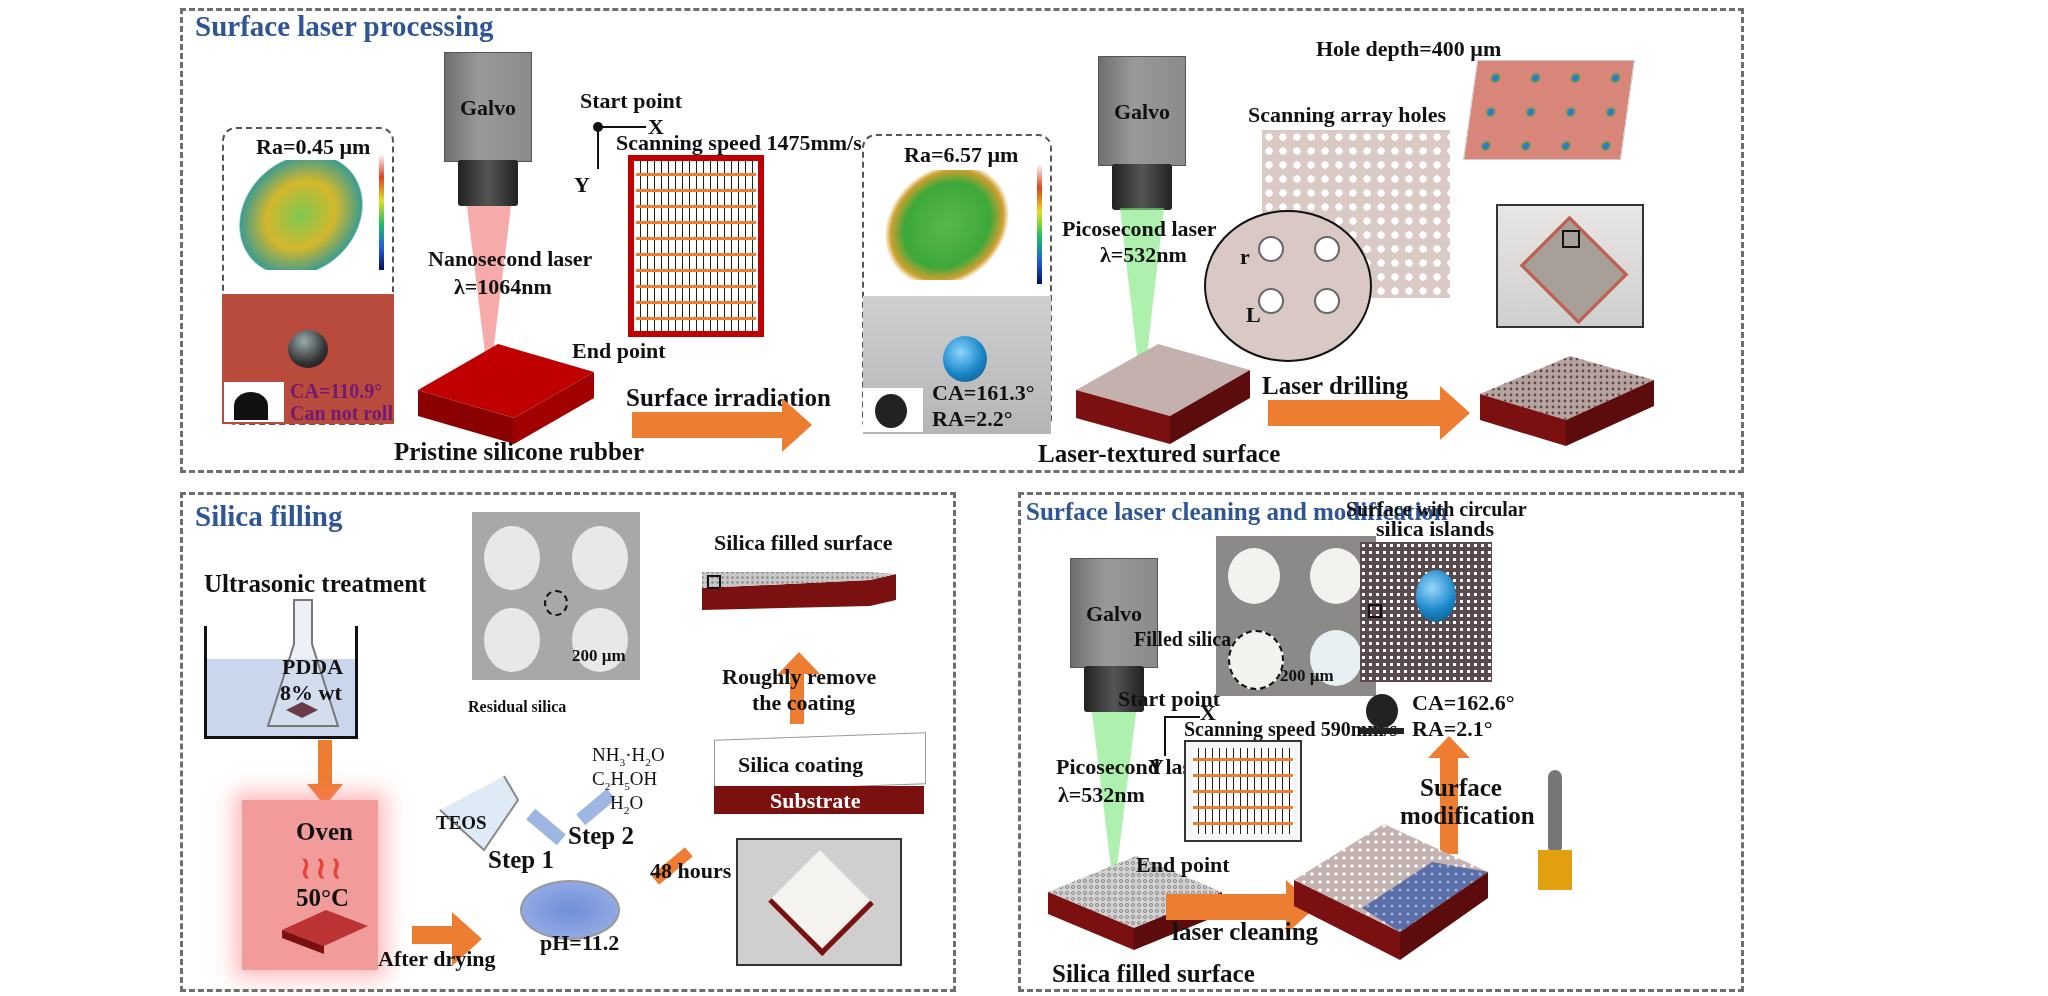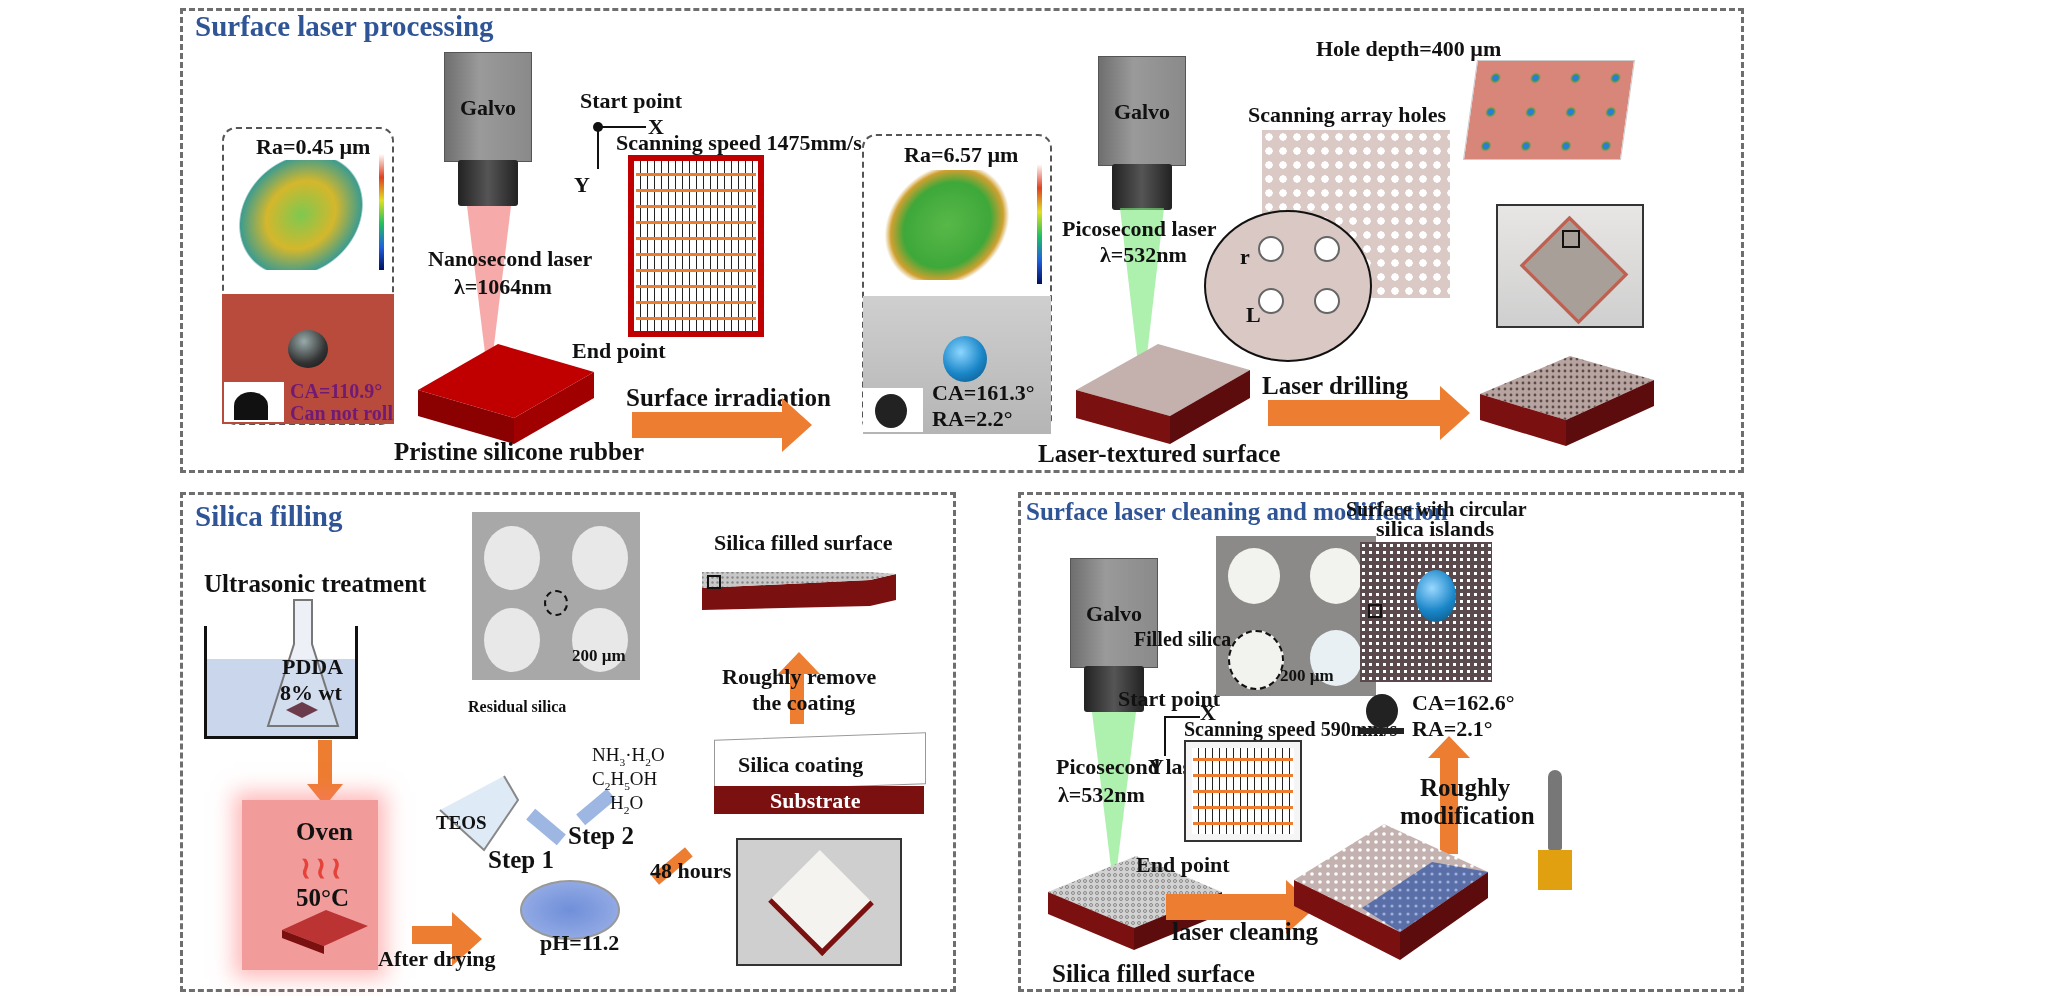--- a/index.html
+++ b/index.html
@@ -287,21 +287,21 @@
   <div style="position:absolute;left:8px;top:62px;width:10px;height:10px;border:2px solid #111;"></div>
 </div>
 <div class="abs" style="left:1360px;top:694px;width:44px;height:44px;">
   <div style="position:absolute;left:6px;top:0;width:32px;height:34px;border-radius:50%;background:#222;"></div>
   <div style="position:absolute;left:0;top:34px;width:44px;height:6px;background:#222;"></div>
 </div>
 <div class="lbl" style="left:1412px;top:690px;">CA=162.6°</div>
 <div class="lbl" style="left:1412px;top:716px;">RA=2.1°</div>
 
 <div class="arrow-u" style="left:1440px;top:758px;height:96px;"></div>
-<div class="lbl c big" style="left:1420px;top:774px;">Roughly</div>
+<div class="lbl c big" style="left:1420px;top:774px;">Surface</div>
 <div class="lbl c big" style="left:1400px;top:802px;">modification</div>
 
 <svg class="abs" style="left:1292px;top:822px;" width="200" height="150">
   <defs>
       <pattern id="hp" width="8" height="8" patternUnits="userSpaceOnUse">
         <rect width="8" height="8" fill="#c4b2b0"></rect>
         <circle cx="4" cy="4" r="1.8" fill="#fff"></circle>
       </pattern>
   <pattern id="hb" width="8" height="8" patternUnits="userSpaceOnUse">
         <rect width="8" height="8" fill="#5a6fa8"></rect>

